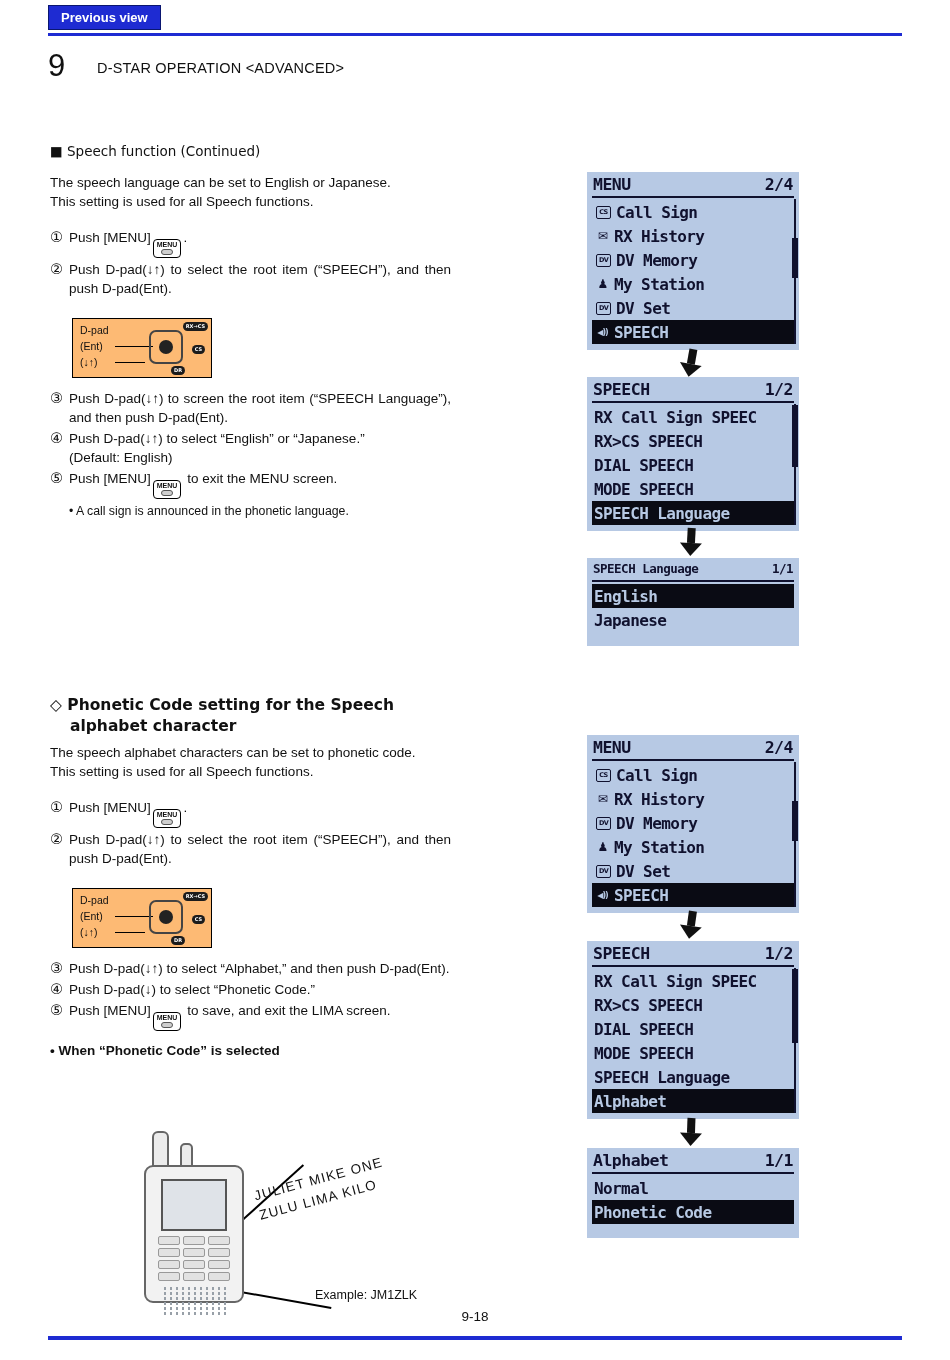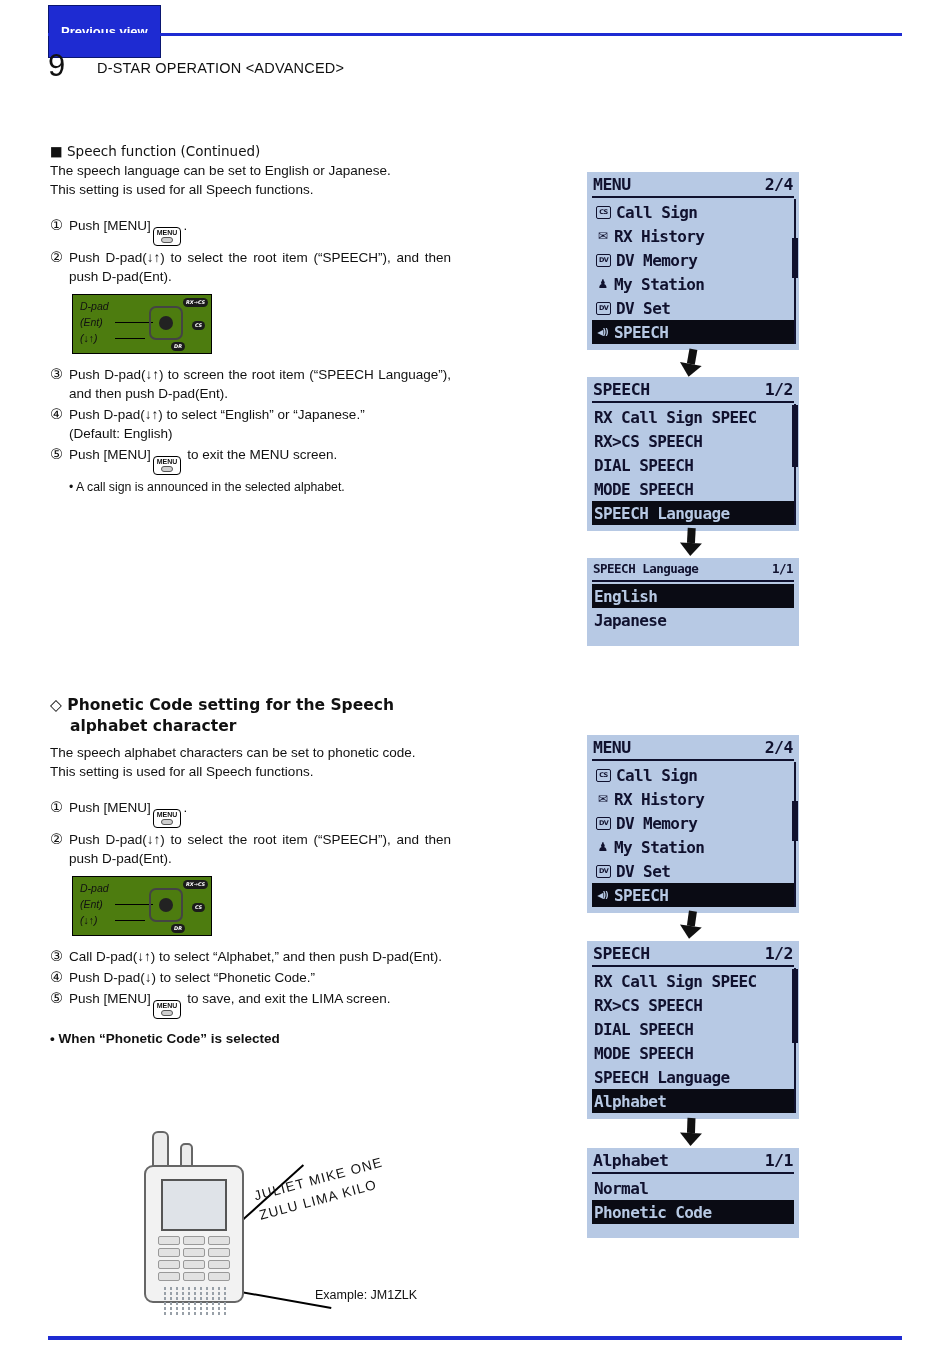--- a/index.html
+++ b/index.html
@@ -7,49 +7,49 @@
     --accent:#1e2bd2;
     --lcd-bg:#b7c9e4;
     --lcd-ink:#10112e;
   }
   html,body{margin:0;padding:0;background:#fff;}
   .page{position:relative;width:950px;height:1360px;background:#fff;overflow:hidden;
         font-family:"Liberation Sans",sans-serif;color:#111;}
 
   
   .prev-btn{position:absolute;left:48px;top:5px;background:var(--accent);color:#fff;
-    font-size:13px;font-weight:bold;padding:18px 12px;text-decoration:none;border:1px solid #0a1670;}
+    font-size:13px;font-weight:bold;padding:4px 12px;text-decoration:none;border:1px solid #0a1670;}
   .rule{position:absolute;left:48px;width:854px;background:var(--accent);}
   .top-rule{top:33px;height:3px;}
   .bottom-rule{top:1336px;height:4px;}
   .chapter-num{position:absolute;left:48px;top:48px;font-size:31px;font-weight:400;}
   .chapter-title{position:absolute;left:97px;top:60px;font-size:14.5px;letter-spacing:.2px;text-align:right;}
 
   
   .col{position:absolute;left:50px;width:401px;font-size:13.5px;line-height:19px;}
   .sec1{top:142px;} .sec2{top:695px;}
-  .continued{font-family:"DejaVu Sans","Liberation Sans",sans-serif;margin-bottom:0;}
+  .continued{font-family:"DejaVu Sans","Liberation Sans",sans-serif;margin-bottom:12px;}
   .h-diamond{font-family:"DejaVu Sans","Liberation Sans",sans-serif;font-size:15.5px;font-weight:bold;
     line-height:21px;margin:0 0 6px 0;padding-left:20px;text-indent:-20px;}
   .body{margin:0;text-align:justify;}
   .steps{margin-top:17px;}
   .step{display:flex;margin:0 0 2px 0;}
   .step-num{flex:0 0 19px;font-family:"DejaVu Sans",sans-serif;font-size:14.5px;line-height:19px;}
   .step-body{flex:1;text-align:justify;}
   .bullet{padding-left:19px;font-size:12.3px;margin-top:3px;}
   .bullet-bold{font-weight:bold;font-size:13.5px;margin-top:10px;}
 
   
   .menu-key{display:inline-flex;flex-direction:column;align-items:center;vertical-align:-5px;
     border:1px solid #000;border-radius:4px;padding:1px 3px 2px;margin:0 2px;line-height:1;background:#fff;}
   .mk-label{font-size:7px;font-weight:bold;}
   .mk-btn{width:10px;height:4px;background:#cfcfcf;border:1px solid #555;border-radius:3px;margin-top:1px;}
 
   
-  .dpad{position:relative;width:138px;height:58px;border:1.3px solid #000;margin:8px 0 11px 22px;background:#4d7c0f;font-style:italic;}
+  .dpad{position:relative;width:138px;height:58px;border:1.3px solid #000;margin:20px 0 11px 22px;background:#fdba74;}
   .dpad-labels{position:absolute;left:7px;top:3px;font-size:10.5px;line-height:16px;}
   .dpad-pad{position:absolute;right:28px;top:11px;width:30px;height:30px;border:2px solid #444;border-radius:7px;}
   .dpad-center{position:absolute;left:50%;top:50%;width:14px;height:14px;margin:-7px 0 0 -7px;background:#222;border-radius:50%;}
   .dpad-btn{position:absolute;background:#1b1b1b;color:#fff;font-size:5px;font-weight:bold;
     padding:2px 3px;border-radius:5px;font-family:"DejaVu Sans",sans-serif;line-height:1;}
   .btn-rxcs{right:3px;top:3px;}
   .btn-cs{right:6px;top:26px;}
   .btn-dr{right:26px;bottom:2px;}
   .dpad-line{position:absolute;height:1px;background:#000;}
   .line-ent{left:42px;top:27px;width:38px;}
@@ -162,21 +162,21 @@
         <span class="step-num">④</span>
         <span class="step-body"><span>Push D-pad(↓↑) to select “English” or “Japanese.”</span><span style="display:block">(Default: English)</span></span>
       </div>
       <div class="step">
         <span class="step-num">⑤</span>
         <span class="step-body"><span>Push [MENU]</span><span class="menu-key">
               <span class="mk-label">MENU</span>
               <span class="mk-btn"></span>
             </span><span> to exit the MENU screen.</span></span>
       </div>
-      <div class="bullet">• A call sign is announced in the selected alphabet.</div>
+      <div class="bullet">• A call sign is announced in the phonetic language.</div>
     </div>
   </div>
 
   <div class="col sec2">
     <div class="h-diamond">◇ Phonetic Code setting for the Speech alphabet character</div>
     <p class="body">The speech alphabet characters can be set to phonetic code.</p>
     <p class="body">This setting is used for all Speech functions.</p>
 
     <div class="steps">
       <div class="step">
@@ -202,21 +202,21 @@
         <div class="dpad-pad">
             <div class="dpad-center"></div>
           </div>
         <span class="dpad-btn btn-rxcs">RX→CS</span>
         <span class="dpad-btn btn-cs">CS</span>
         <span class="dpad-btn btn-dr">DR</span>
       </div>
 
       <div class="step">
         <span class="step-num">③</span>
-        <span class="step-body">Call D-pad(↓↑) to select “Alphabet,” and then push D-pad(Ent).</span>
+        <span class="step-body">Push D-pad(↓↑) to select “Alphabet,” and then push D-pad(Ent).</span>
       </div>
       <div class="step">
         <span class="step-num">④</span>
         <span class="step-body">Push D-pad(↓) to select “Phonetic Code.”</span>
       </div>
       <div class="step">
         <span class="step-num">⑤</span>
         <span class="step-body"><span>Push [MENU]</span><span class="menu-key">
               <span class="mk-label">MENU</span>
               <span class="mk-btn"></span>
@@ -426,15 +426,16 @@
     </div>
     <div class="cl cl1"></div>
     <div class="cl cl2"></div>
     <div class="phonetic">
       <div>JULIET  MIKE  ONE</div>
       <div>ZULU LIMA KILO</div>
     </div>
     <div class="example">Example: JM1ZLK</div>
   </div>
 
+  <div class="page-num">9-18</div>
   <div class="rule bottom-rule"></div>
 
 </div>
 
 </body></html>

